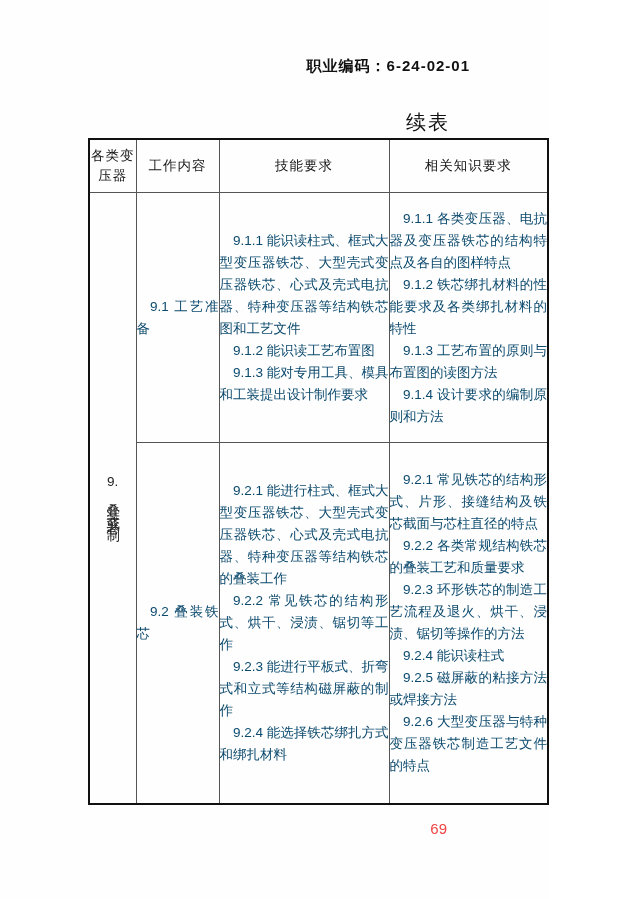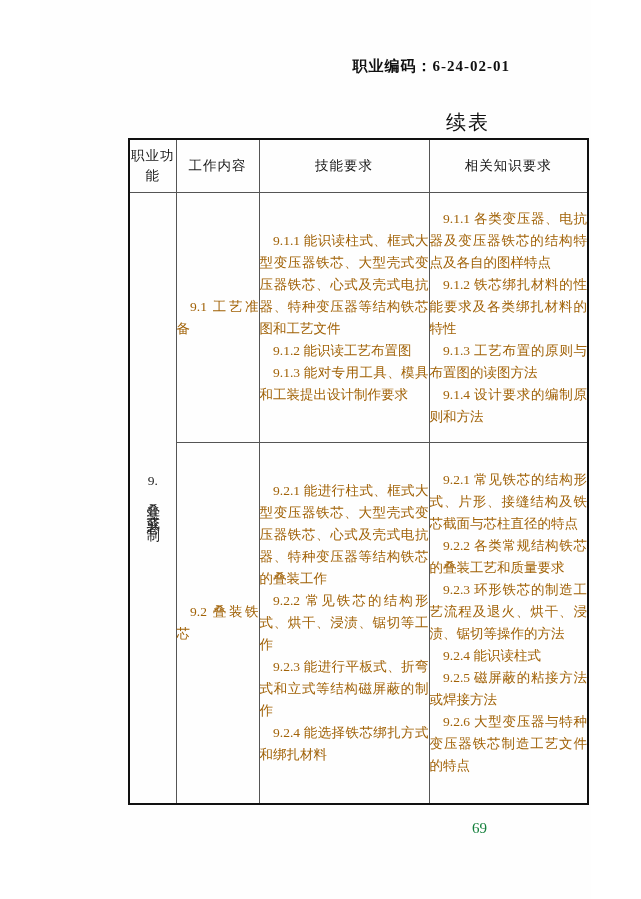--- a/index.html
+++ b/index.html
@@ -5,24 +5,23 @@
   html, body {
     margin: 0;
     padding: 0;
     background: #ffffff;
   }
   .page {
     position: relative;
     width: 551px;
     height: 899px;
     background: #fefefe;
-    font-family: Liberation Serif, serif;
+    font-family: Liberation Sans, sans-serif;
     color: #1c1c1c;
     overflow: hidden;
-    margin-left: 40px;
   }
   .code-line {
     position: absolute;
     top: 57px;
     right: 81px;
     font-size: 15px;
     font-weight: bold;
     letter-spacing: 1px;
     color: #111;
   }
@@ -85,49 +84,49 @@
   }
   td.text-cell {
     padding: 0 5px;
     vertical-align: middle;
   }
   .para {
     margin: 0;
     text-indent: 1em;
     text-align: justify;
     line-height: 22px;
-    color: #a16207;
+    color: #0c4a6e;
   }
   .page-number {
     position: absolute;
     top: 820px;
     right: 104px;
     font-size: 15px;
-    color: #15803d;
+    color: #ef4444;
   }
 </style>
 </head>
 <body>
 
 <div class="page">
 
   <div class="code-line">职业编码：6-24-02-01</div>
 
   <div class="continued-label">续表</div>
 
   <table class="std-table">
     <colgroup>
       <col style="width:47px">
       <col style="width:83px">
       <col style="width:170px">
       <col style="width:159px">
     </colgroup>
     <thead>
       <tr>
-        <th class="hdr">职业功能</th>
+        <th class="hdr">各类变压器</th>
         <th class="hdr">工作内容</th>
         <th class="hdr">技能要求</th>
         <th class="hdr">相关知识要求</th>
       </tr>
     </thead>
     <tbody>
       <tr>
         <td class="function-cell" rowspan="2">
           <div class="vertical-wrap">
             <span class="func-num">9.</span>

